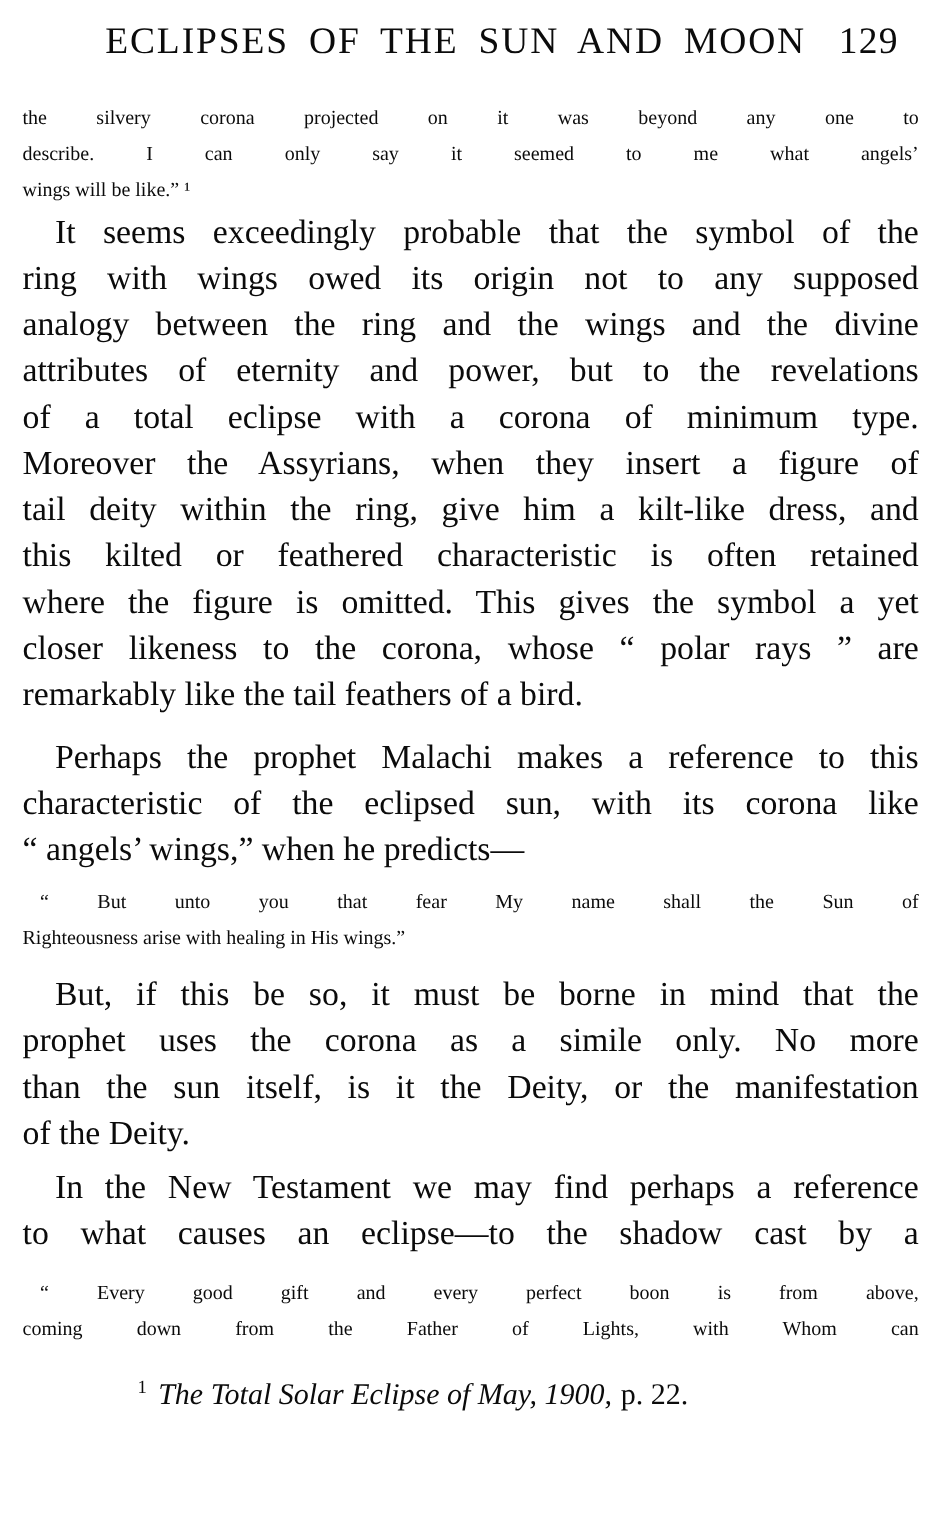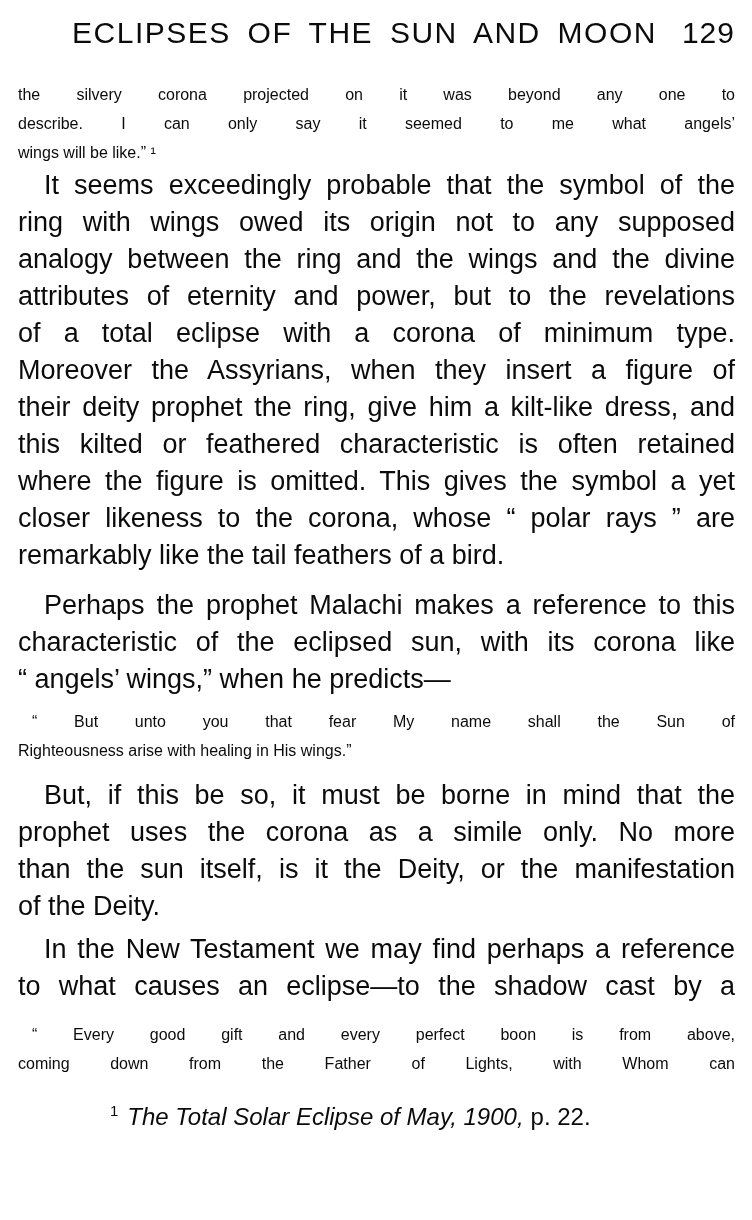--- a/index.html
+++ b/index.html
@@ -2,42 +2,42 @@
 <html><head>
 <meta charset="utf-8">
 <style>
   html, body { margin: 0; padding: 0; background: #ffffff; }
   .page {
     position: relative;
     width: 752px;
     height: 1220px;
     background: #ffffff;
     color: #0b0b0b;
-    font-family: Liberation Sans, sans-serif;
+    font-family: Liberation Serif, serif;
     box-sizing: border-box;
     padding: 16px 17px 0 18px;
     overflow: hidden;
   }
   
   .header {
     position: relative;
     padding-right: 24px;
     height: 38px;
   }
   .head-title {
     display: block;
     text-align: center;
     font-size: 30px;
     letter-spacing: 1.5px;
     word-spacing: 7px;
     white-space: nowrap;
   }
   .folio {
     position: absolute;
-    right: 0;
+    right: 16px;
     top: 0;
     font-size: 30px;
     letter-spacing: 1px;
   }
   
   .content { margin-top: 26px; }
   .para { margin: 0; }
   .para .line {
     text-align: justify;
     text-align-last: justify;
@@ -92,21 +92,21 @@
         <div class="line">describe.  I can only say it seemed to me what angels’</div>
         <div class="line last">wings will be like.” ¹</div>
       </div>
       <div class="para body">
         <div class="line indent-body">It seems exceedingly probable that the symbol of the</div>
         <div class="line">ring with wings owed its origin not to any supposed</div>
         <div class="line">analogy between the ring and the wings and the divine</div>
         <div class="line">attributes of eternity and power, but to the revelations</div>
         <div class="line">of a total eclipse with a corona of minimum type.</div>
         <div class="line">Moreover the Assyrians, when they insert a figure of</div>
-        <div class="line">their deity prophet the ring, give him a kilt-like dress, and</div>
+        <div class="line">tail deity within the ring, give him a kilt-like dress, and</div>
         <div class="line">this kilted or feathered characteristic is often retained</div>
         <div class="line">where the figure is omitted.  This gives the symbol a yet</div>
         <div class="line">closer likeness to the corona, whose “ polar rays ” are</div>
         <div class="line last">remarkably like the tail feathers of a bird.</div>
       </div>
       <div class="para body">
         <div class="line indent-body">Perhaps the prophet Malachi makes a reference to this</div>
         <div class="line">characteristic of the eclipsed sun, with its corona like</div>
         <div class="line last">“ angels’ wings,” when he predicts—</div>
       </div>

